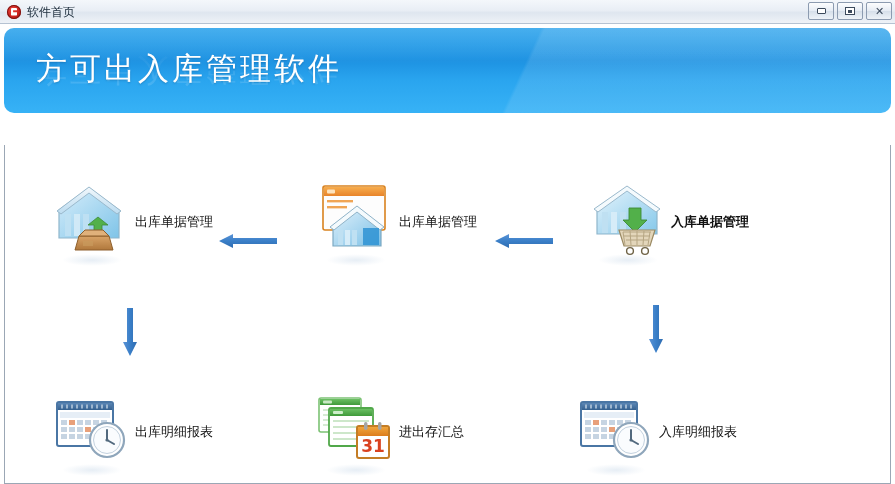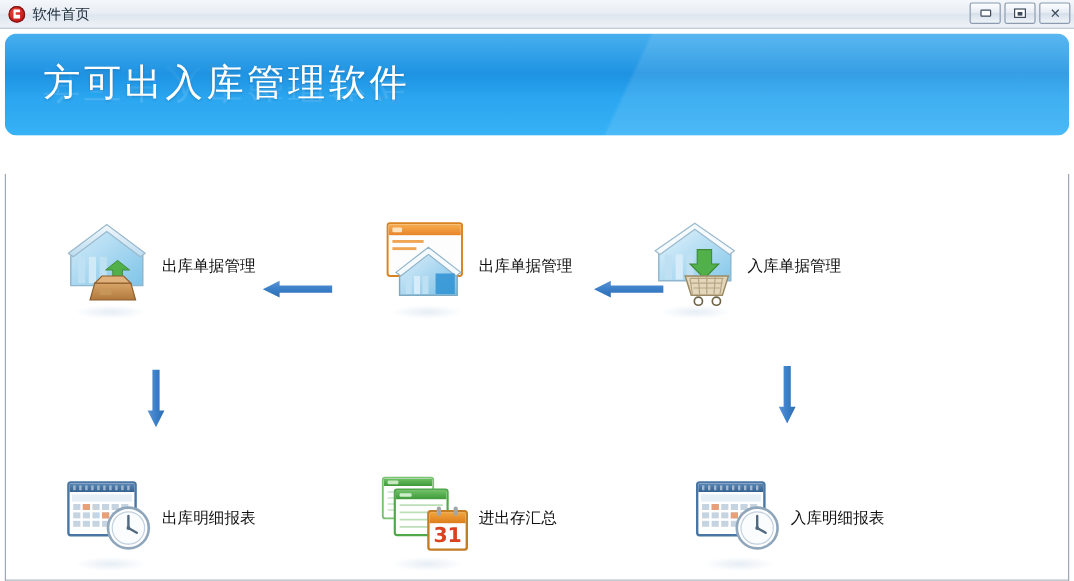--- a/index.html
+++ b/index.html
@@ -230,21 +230,21 @@
     <rect x="14" y="26" width="20" height="2.4" fill="#f0a555"></rect>
     <path d="M20 46 L44 28 L68 46 L68 66 L20 66 Z" fill="url(#wh2b)" stroke="#7ea9c2" stroke-width="1.2"></path>
     <path d="M17 47 L44 26 L71 47 L67 50 L44 32 L21 50 Z" fill="#f4fafd" stroke="#8fb3c8" stroke-width="1"></path>
     <rect x="25" y="50" width="5" height="15" fill="#bfe0f2"></rect>
     <rect x="32" y="50" width="5" height="15" fill="#d6ecf8"></rect>
     <rect x="39" y="50" width="5" height="15" fill="#bfe0f2"></rect>
     <path d="M50 48 L66 48 L66 65 L50 65 Z" fill="#2f93d4" opacity="0.85"></path>
   </svg><div class="reflection"></div></div>
         <div class="tile-label">出库单据管理</div>
       </div>
-      <div class="tile" style="left: 532px; top: 35px;">
+      <div class="tile" style="left: 580px; top: 35px; font-weight: bold;">
         <div class="tile-icon"><svg width="86" height="76" viewBox="0 0 86 76" xmlns="http://www.w3.org/2000/svg">
     <defs>
       <linearGradient id="wh3b" x1="0" y1="0" x2="1" y2="1">
         <stop offset="0" stop-color="#e6f4fc"></stop>
                 <stop offset="1" stop-color="#85c8ea"></stop>
       </linearGradient>
     </defs>
     <path d="M12 28 L42 8 L72 28 L72 54 L12 54 Z" fill="url(#wh3b)" stroke="#8fb6cc" stroke-width="1.2"></path>
     <path d="M9 29 L42 6 L75 29 L71 32 L42 11 L13 32 Z" fill="#f4fafd" stroke="#9ab9cc" stroke-width="1"></path>
     <rect x="17" y="32" width="6" height="21" fill="#bfe0f2"></rect>

